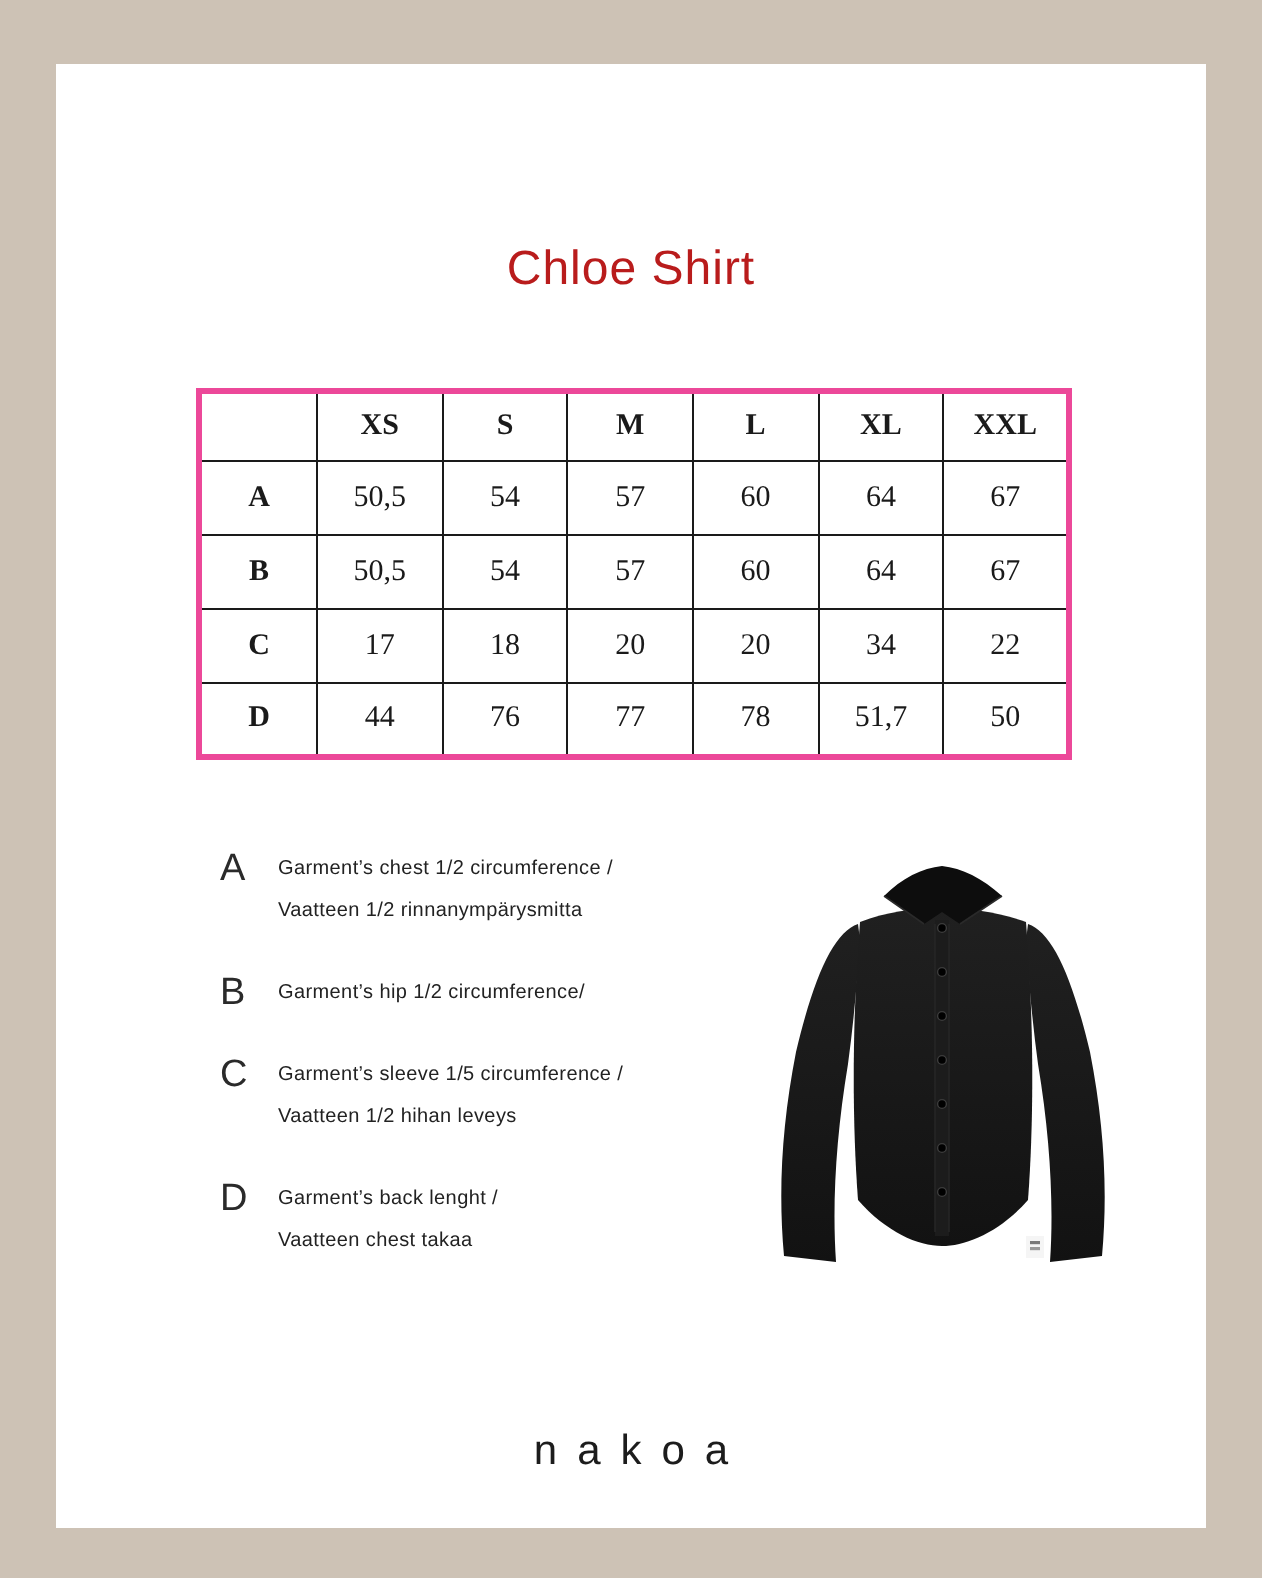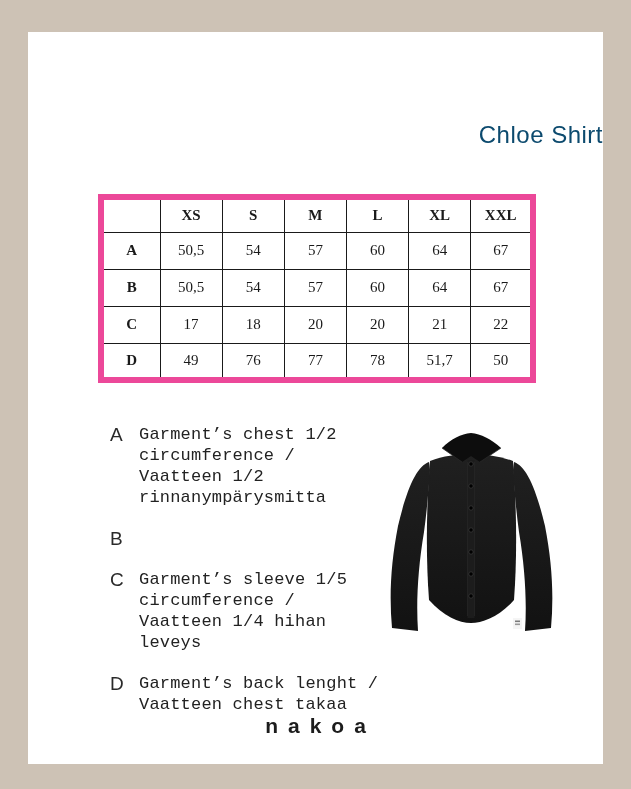--- a/index.html
+++ b/index.html
@@ -13,38 +13,38 @@
   }
   .card {
     position: absolute;
     left: 28px; top: 32px;
     width: 575px; height: 732px;
     background: #ffffff;
   }
   .title {
     position: absolute;
     top: 89px; left: 0; width: 100%;
-    text-align: right;
+    text-align: center;
     font-size: 24px;
     font-weight: 400;
     letter-spacing: 0.5px;
-    color: #0c4a6e;
+    color: #b91c1c;
   }
   .size-table-wrap {
     position: absolute;
     left: 70px; top: 162px;
   }
   table.size-table {
     border-collapse: collapse;
     table-layout: fixed;
     width: 438px;
     font-family: "Liberation Serif", serif;
     font-size: 15px;
     color: #1a1a1a;
-    border: 6px solid #ec4899;
+    border: 3px solid #ec4899;
   }
   table.size-table col.label-col { width: 59px; }
   table.size-table th, table.size-table td {
     border: 1.5px solid #1a1a1a;
     text-align: center;
     vertical-align: middle;
     padding: 0;
   }
   table.size-table thead tr { height: 35px; }
   table.size-table tbody tr { height: 37px; }
@@ -62,37 +62,36 @@
   .legend-letter {
     width: 22px;
     flex: 0 0 22px;
     font-size: 19px;
     font-weight: 400;
     color: #2a2a2a;
     line-height: 21px;
     margin-right: 7px;
   }
   .legend-text {
-    font-size: 17px;
+    font-size: 10px;
     line-height: 21px;
     color: #222222;
     letter-spacing: 0.2px;
-    font-family: Liberation Mono, monospace;
   }
   .product-photo {
     position: absolute;
     left: 355px; top: 398px;
     width: 177px; height: 210px;
   }
   .brand {
     position: absolute;
     top: 682px; left: 0; width: 100%;
     text-align: center;
     font-size: 21px;
-    font-weight: 700;
+    font-weight: 400;
     letter-spacing: 10px;
     text-indent: 10px;
     color: #1c1c1c;
   }
 </style>
 </head>
 <body>
 
 <div class="card">
 
@@ -138,26 +137,26 @@
           <td>60</td>
           <td>64</td>
           <td>67</td>
         </tr>
         <tr>
           <th>C</th>
           <td>17</td>
           <td>18</td>
           <td>20</td>
           <td>20</td>
-          <td>21</td>
+          <td>34</td>
           <td>22</td>
         </tr>
         <tr>
           <th>D</th>
-          <td>49</td>
+          <td>44</td>
           <td>76</td>
           <td>77</td>
           <td>78</td>
           <td>51,7</td>
           <td>50</td>
         </tr>
       </tbody>
     </table>
   </div>
 
@@ -165,27 +164,28 @@
     <div class="legend-item">
       <div class="legend-letter">A</div>
       <div class="legend-text">
         <div>Garment’s chest 1/2 circumference /</div>
         <div>Vaatteen 1/2 rinnanympärysmitta</div>
       </div>
     </div>
     <div class="legend-item">
       <div class="legend-letter">B</div>
       <div class="legend-text">
+        <div>Garment’s hip 1/2 circumference/</div>
       </div>
     </div>
     <div class="legend-item">
       <div class="legend-letter">C</div>
       <div class="legend-text">
         <div>Garment’s sleeve 1/5 circumference /</div>
-        <div>Vaatteen 1/4 hihan leveys</div>
+        <div>Vaatteen 1/2 hihan leveys</div>
       </div>
     </div>
     <div class="legend-item">
       <div class="legend-letter">D</div>
       <div class="legend-text">
         <div>Garment’s back lenght /</div>
         <div>Vaatteen chest takaa</div>
       </div>
     </div>
   </div>

